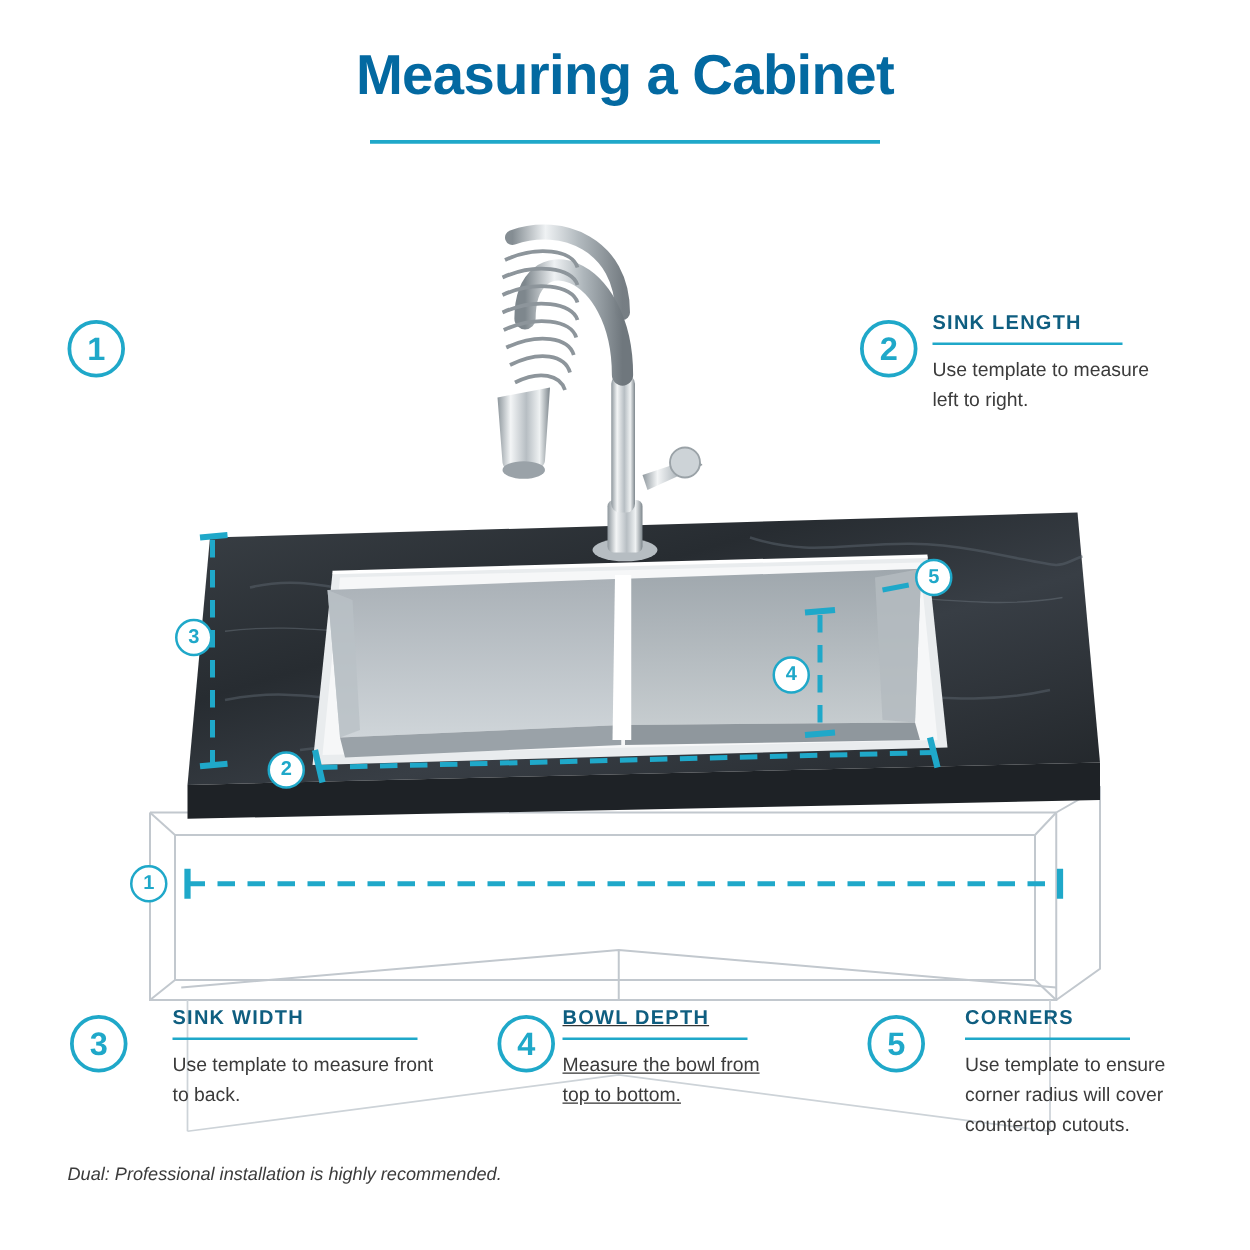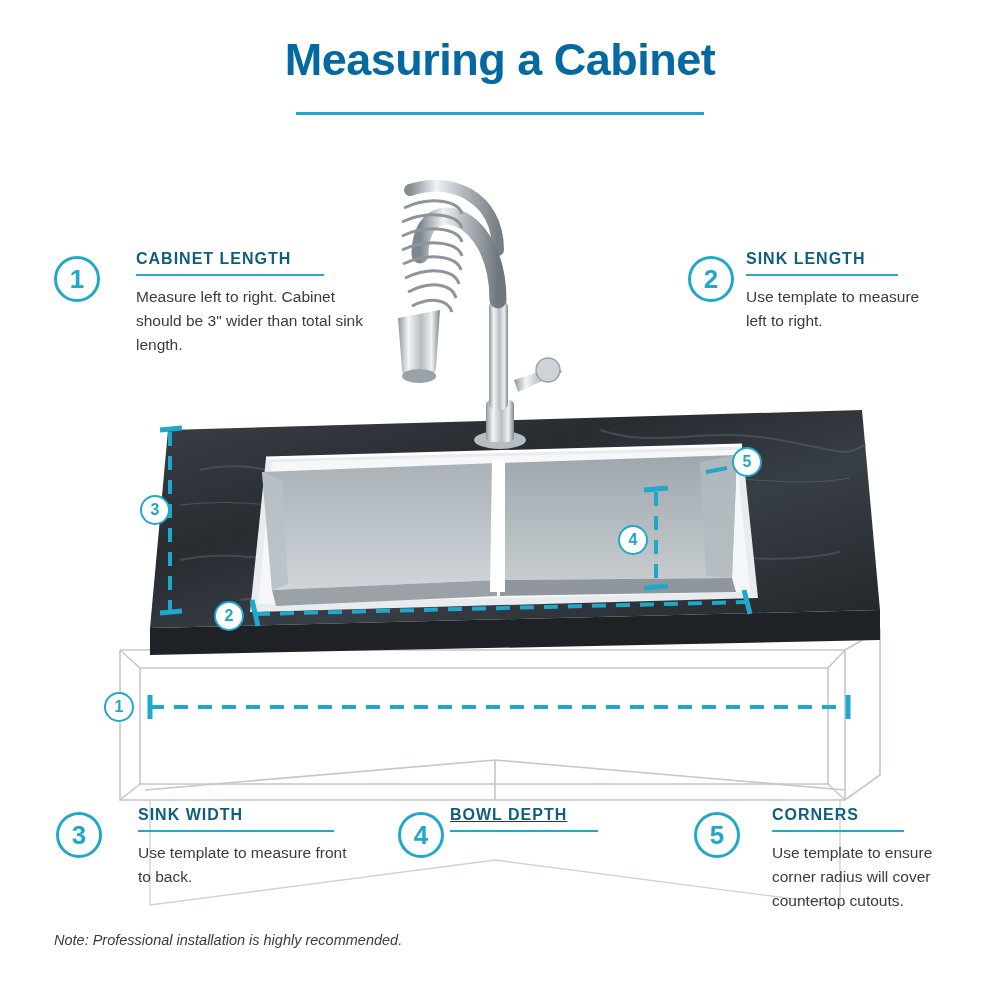--- a/index.html
+++ b/index.html
@@ -281,25 +281,20 @@
   </svg>
 
   <div class="marker" style="left:140px; top:495px;">3</div>
   <div class="marker" style="left:214px; top:601px;">2</div>
   <div class="marker" style="left:732px; top:447px;">5</div>
   <div class="marker" style="left:618px; top:525px;">4</div>
   <div class="marker" style="left:104px; top:692px;">1</div>
 
   <div class="callout" style="left:54px; top:250px; width:270px;">
     <div class="badge" style="left:0; top:6px;">1</div>
-    <div style="margin-left:82px;">
-      <div class="callout-head">CABINET LENGTH</div>
-      <div class="callout-rule" style="width:188px;"></div>
-      <div class="callout-body" style="width:238px;">Measure left to right. Cabinet should be 3" wider than total sink length.</div>
-    </div>
   </div>
 
   <div class="callout" style="left:688px; top:250px; width:270px;">
     <div class="badge" style="left:0; top:6px;">2</div>
     <div style="margin-left:58px;">
       <div class="callout-head">SINK LENGTH</div>
       <div class="callout-rule" style="width:152px;"></div>
       <div class="callout-body" style="width:190px;">Use template to measure left to right.</div>
     </div>
   </div>
@@ -311,27 +306,28 @@
       <div class="callout-rule" style="width:196px;"></div>
       <div class="callout-body" style="width:215px;">Use template to measure front to back.</div>
     </div>
   </div>
 
   <div class="callout" style="left:398px; top:806px; width:260px;">
     <div class="badge" style="left:0; top:6px;">4</div>
     <div style="margin-left:52px;text-decoration:underline;">
       <div class="callout-head">BOWL DEPTH</div>
       <div class="callout-rule" style="width:148px;"></div>
+      <div class="callout-body" style="width:180px;">Measure the bowl from top to bottom.</div>
     </div>
   </div>
 
   <div class="callout" style="left:694px; top:806px; width:260px;">
     <div class="badge" style="left:0; top:6px;">5</div>
     <div style="margin-left:78px;">
       <div class="callout-head">CORNERS</div>
       <div class="callout-rule" style="width:132px;"></div>
       <div class="callout-body" style="width:172px;">Use template to ensure corner radius will cover countertop cutouts.</div>
     </div>
   </div>
 
-  <div class="note">Note: Professional installation is highly recommended.</div>
+  <div class="note">Dual: Professional installation is highly recommended.</div>
 
 </div>
 
 </body></html>

